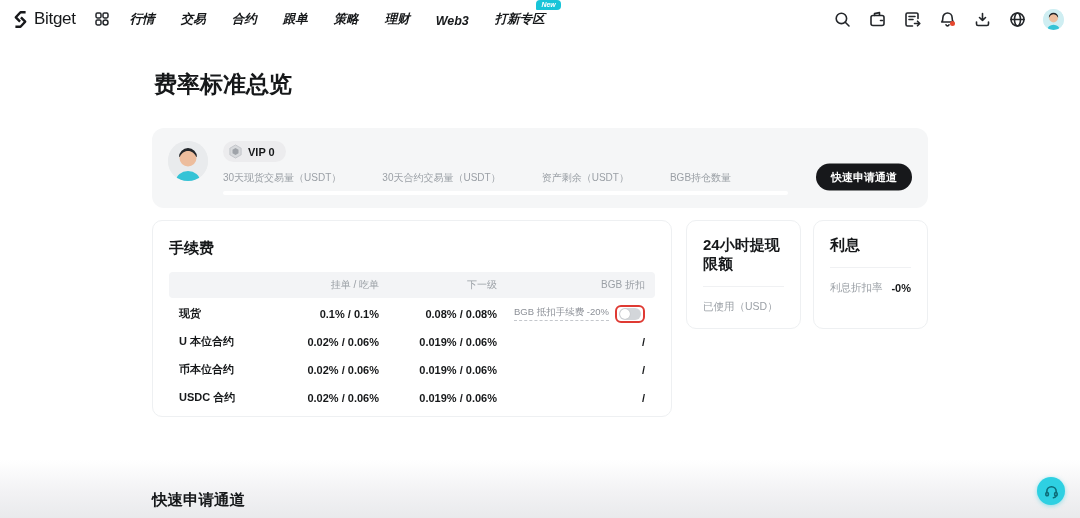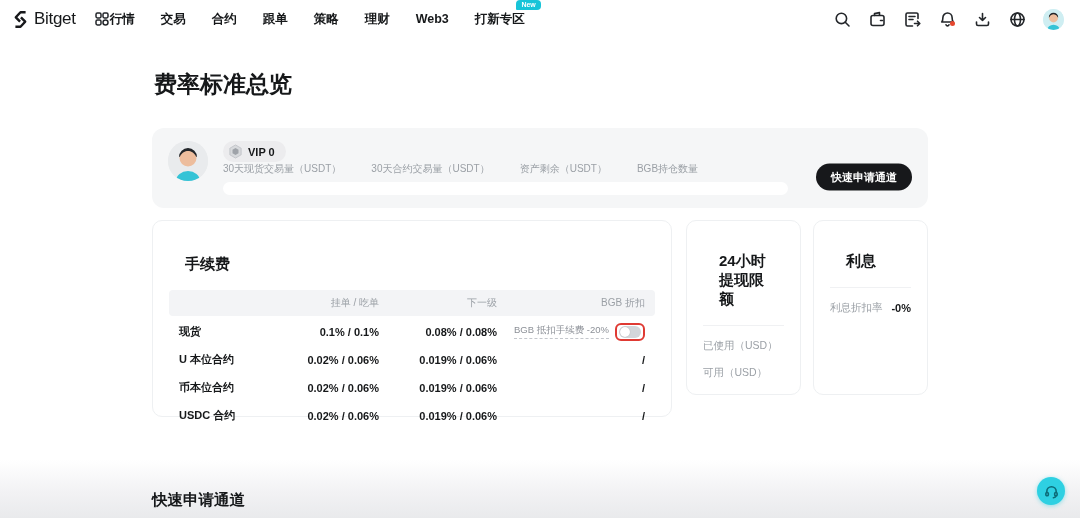--- a/index.html
+++ b/index.html
@@ -7,21 +7,21 @@
   body {
     width:1080px; height:518px; overflow:hidden; position:relative;
     background:#ffffff; color:#16181a;
     font-family:"Liberation Sans", sans-serif;
   }
   
   .topbar { height:38px; display:flex; align-items:center; padding:0 16px 0 12px; background:#fff; }
   .brand { display:flex; align-items:center; gap:5px; cursor:pointer; }
   .brand-name { font-size:17px; font-weight:400; letter-spacing:-0.3px; }
   .apps-icon { margin-left:18px; display:flex; align-items:center; cursor:pointer; }
-  .nav { display:flex; align-items:center; gap:26px; }
+  .nav { display:flex; align-items:flex-end; margin-left:20px; gap:26px;font-style:italic; }
   .nav-item { font-size:12.5px; font-weight:600; cursor:pointer; position:relative; white-space:nowrap; }
   .new-badge {
     position:absolute; top:-11px; right:-16px; background:#17c4d8; color:#fff;
     font-size:7px; font-weight:700; padding:1.5px 5px; border-radius:4px 4px 4px 1px;
   }
   .topbar-right { margin-left:auto; display:flex; align-items:center; gap:17px; }
   .tb-icon { width:18px; height:18px; display:flex; align-items:center; justify-content:center; cursor:pointer; position:relative; }
   .tb-icon svg { stroke:#23262a; fill:none; stroke-width:1.6; stroke-linecap:round; stroke-linejoin:round; }
   .bell-dot { position:absolute; right:1px; bottom:2px; width:5px; height:5px; border-radius:50%; background:#e5472f; }
   .avatar-sm { width:21px; height:21px; border-radius:50%; overflow:hidden; background:#cfeef2; cursor:pointer; }
@@ -33,35 +33,35 @@
     margin-top:28px; height:80px; background:#f5f6f7; border-radius:12px;
     padding:13px 16px; display:flex; position:relative;
   }
   .avatar-lg { width:40px; height:40px; border-radius:50%; overflow:hidden; background:#e9ebed; flex:0 0 auto; }
   .vip-info { margin-left:15px; display:flex; flex-direction:column; }
   .vip-badge {
     display:inline-flex; align-items:center; gap:5px; background:#ececee;
     border-radius:12px; padding:3px 11px 3px 5px; width:max-content;
   }
   .vip-badge-label { font-size:11px; font-weight:800; }
-  .vip-stats { display:flex; gap:30px; }
+  .vip-stats { display:flex; gap:41px; margin-top:9px; }
   .vip-stat-label { font-size:10px; color:#9ba0a6; white-space:nowrap; }
   .vip-values-blur { margin-top:6px; width:565px; height:13px; background:#ffffff; border-radius:7px; }
   .apply-btn {
     position:absolute; right:16px; top:50%; transform:translateY(-50%);
     background:#17181b; color:#fff; font-size:11px; font-weight:600;
     border:none; border-radius:14px; height:27px; padding:0 15px; cursor:pointer;
     font-family:"Liberation Sans", sans-serif;
     margin-top:9px;
   }
   
   .main-row { display:flex; gap:14px; margin-top:12px; align-items:flex-start; }
   .card { background:#fff; border:1px solid #eef0f2; border-radius:10px; }
   .fee-card { width:520px; padding:18px 16px 14px; height:197px; }
-  .card-title { font-size:15px; font-weight:800; margin:16px; }
+  .card-title { font-size:15px; font-weight:800; margin:0; }
   .fee-grid { display:grid; grid-template-columns:1fr 118px 118px 148px; align-items:center; padding:0 10px; }
   .fee-head { margin-top:14px; height:26px; background:#f3f4f6; border-radius:4px; }
   .fee-head span { font-size:10px; color:#9ba0a6; text-align:right; }
   .fee-head span:first-child { text-align:left; }
   .fee-row { height:25px; margin-top:3px; }
   .fee-label { font-size:11px; font-weight:700; }
   .fee-val { font-size:11px; font-weight:700; text-align:right; }
   .fee-discount-cell { display:flex; align-items:center; justify-content:flex-end; gap:6px; }
   .bgb-link {
     font-size:9.5px; color:#8c9097; border-bottom:1px dashed #c4c7cc;
@@ -256,24 +256,20 @@
     </section>
 
     <div class="right-col">
       <section class="card wd-card">
         <h2 class="card-title">24小时提现限额</h2>
         <div class="divider"></div>
         <div class="stat-line">
           <span class="stat-line-label">已使用（USD）</span>
           <span class="stat-line-value"></span>
         </div>
-        <div class="stat-line">
-          <span class="stat-line-label">可用（USD）</span>
-          <span class="stat-line-value"></span>
-        </div>
       </section>
 
       <section class="card wd-card">
         <h2 class="card-title">利息</h2>
         <div class="divider"></div>
         <div class="stat-line">
           <span class="stat-line-label">利息折扣率</span>
           <span class="stat-line-value">-0%</span>
         </div>
       </section>

